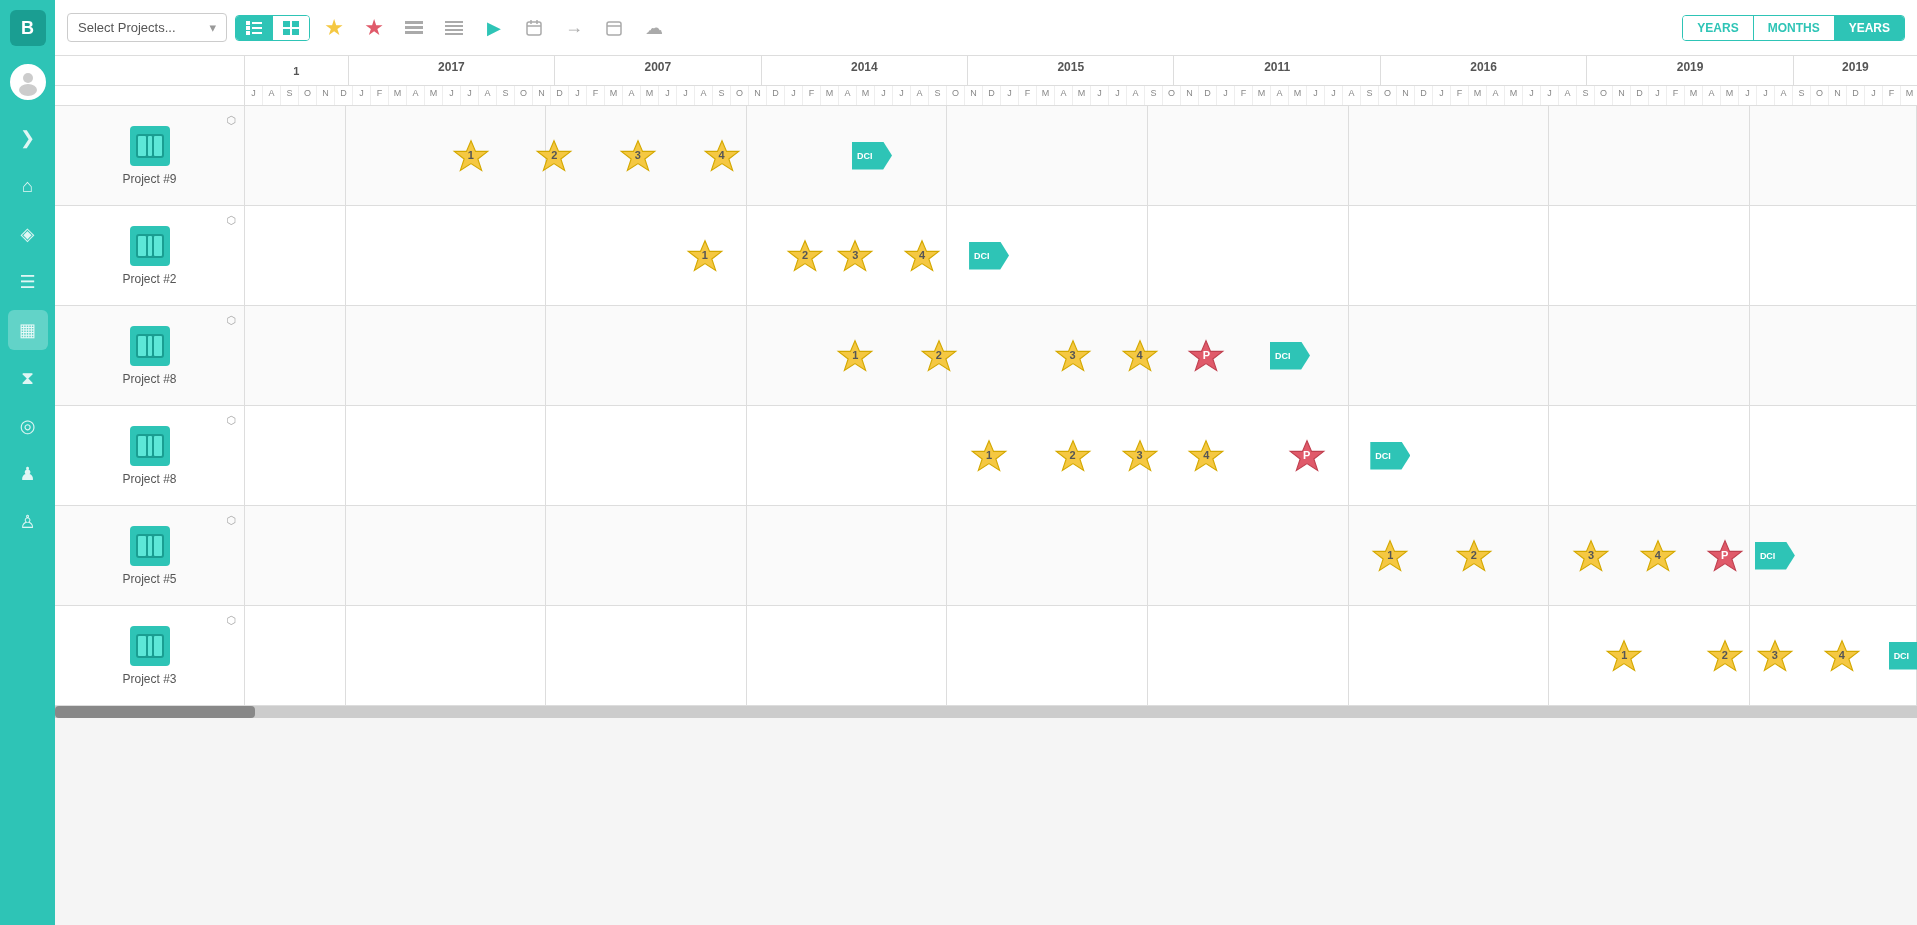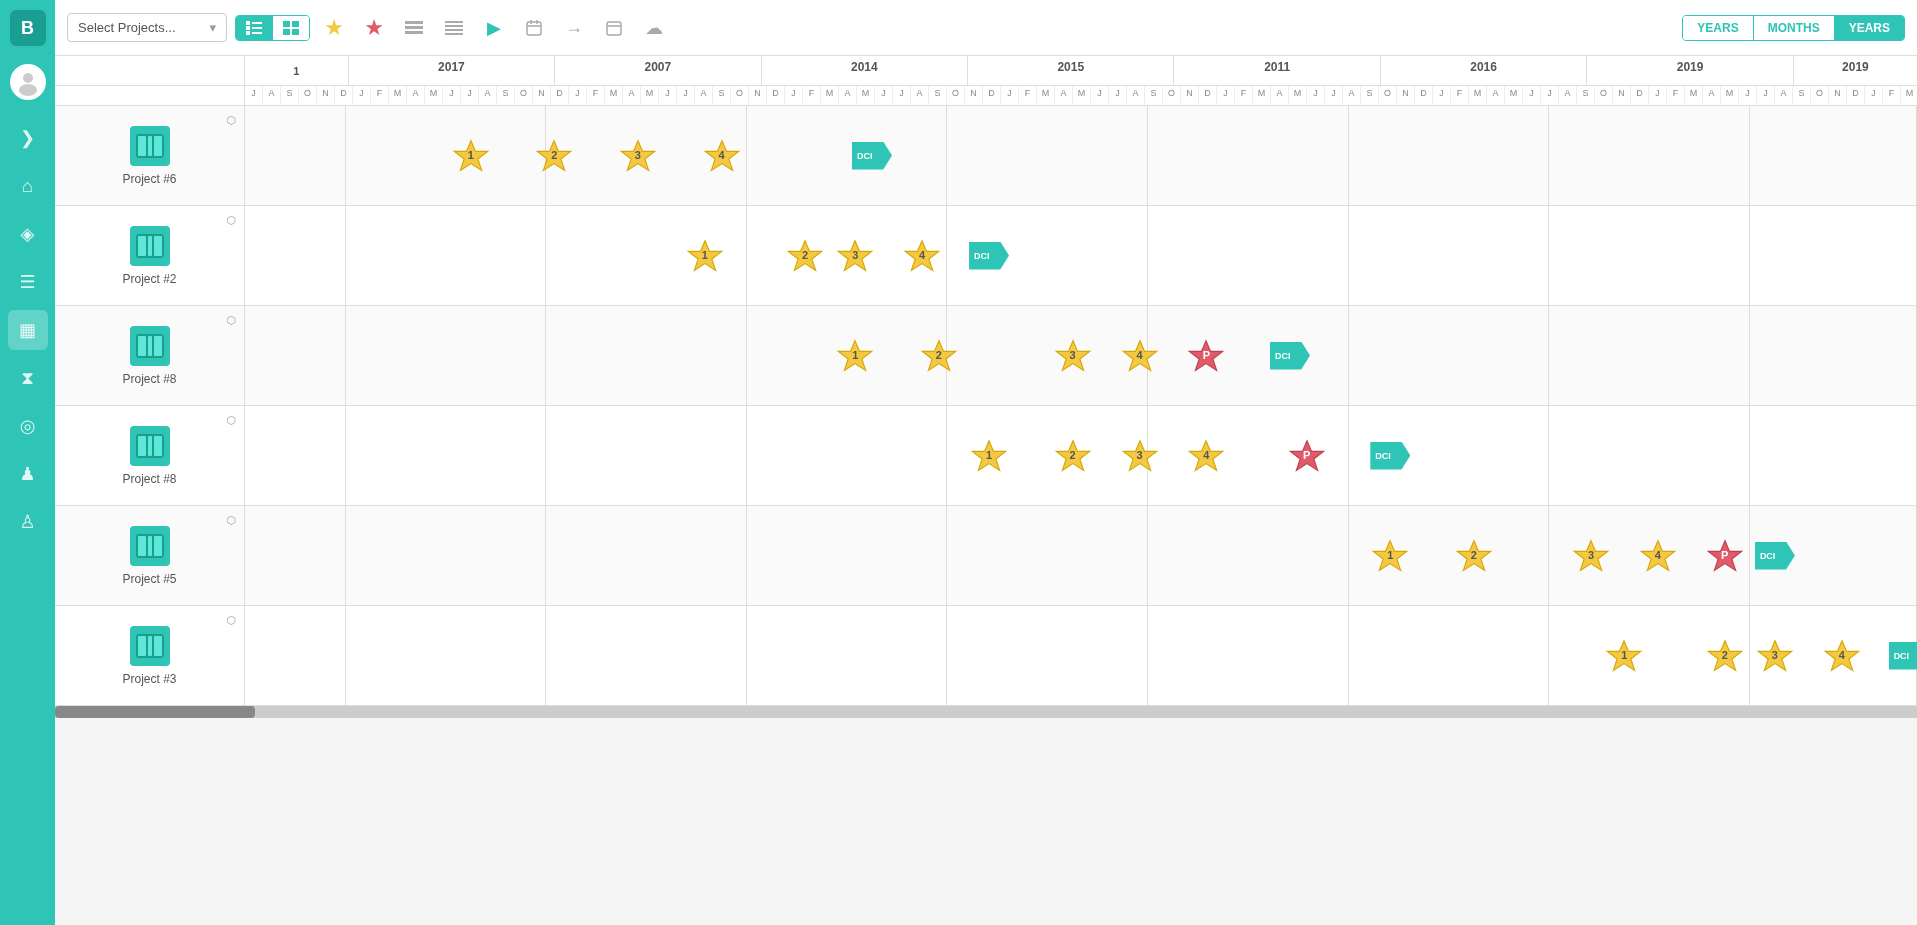--- a/index.html
+++ b/index.html
@@ -495,21 +495,21 @@
             <div class="project-label">
     <span class="ext-link">⬡</span>
     <div class="project-icon">
       <svg width="28" height="24" viewBox="0 0 28 24">
                   <rect x="0" y="0" width="28" height="24" rx="3" fill="#1a9e92"></rect>
                   <rect x="2" y="2" width="8" height="20" rx="1" fill="#5de8d8"></rect>
                   <rect x="12" y="2" width="4" height="20" rx="1" fill="#5de8d8"></rect>
                   <rect x="18" y="2" width="8" height="20" rx="1" fill="#5de8d8"></rect>
                 </svg>
     </div>
-    <div class="project-name">Project #6</div>
+    <div class="project-name">Project #9</div>
   </div>
             <div class="gantt-timeline" style="position: relative;">
               <div style="position: absolute; inset: 0px; display: flex; pointer-events: none;">
                 <div style="flex: 0.06 1 0%; border-right: 1px solid rgb(221, 221, 221);"></div>
                 <div style="flex: 0.12 1 0%; border-right: 1px solid rgb(221, 221, 221);"></div>
                 <div style="flex: 0.12 1 0%; border-right: 1px solid rgb(221, 221, 221);"></div>
                 <div style="flex: 0.12 1 0%; border-right: 1px solid rgb(221, 221, 221);"></div>
                 <div style="flex: 0.12 1 0%; border-right: 1px solid rgb(221, 221, 221);"></div>
                 <div style="flex: 0.12 1 0%; border-right: 1px solid rgb(221, 221, 221);"></div>
                 <div style="flex: 0.12 1 0%; border-right: 1px solid rgb(221, 221, 221);"></div>

